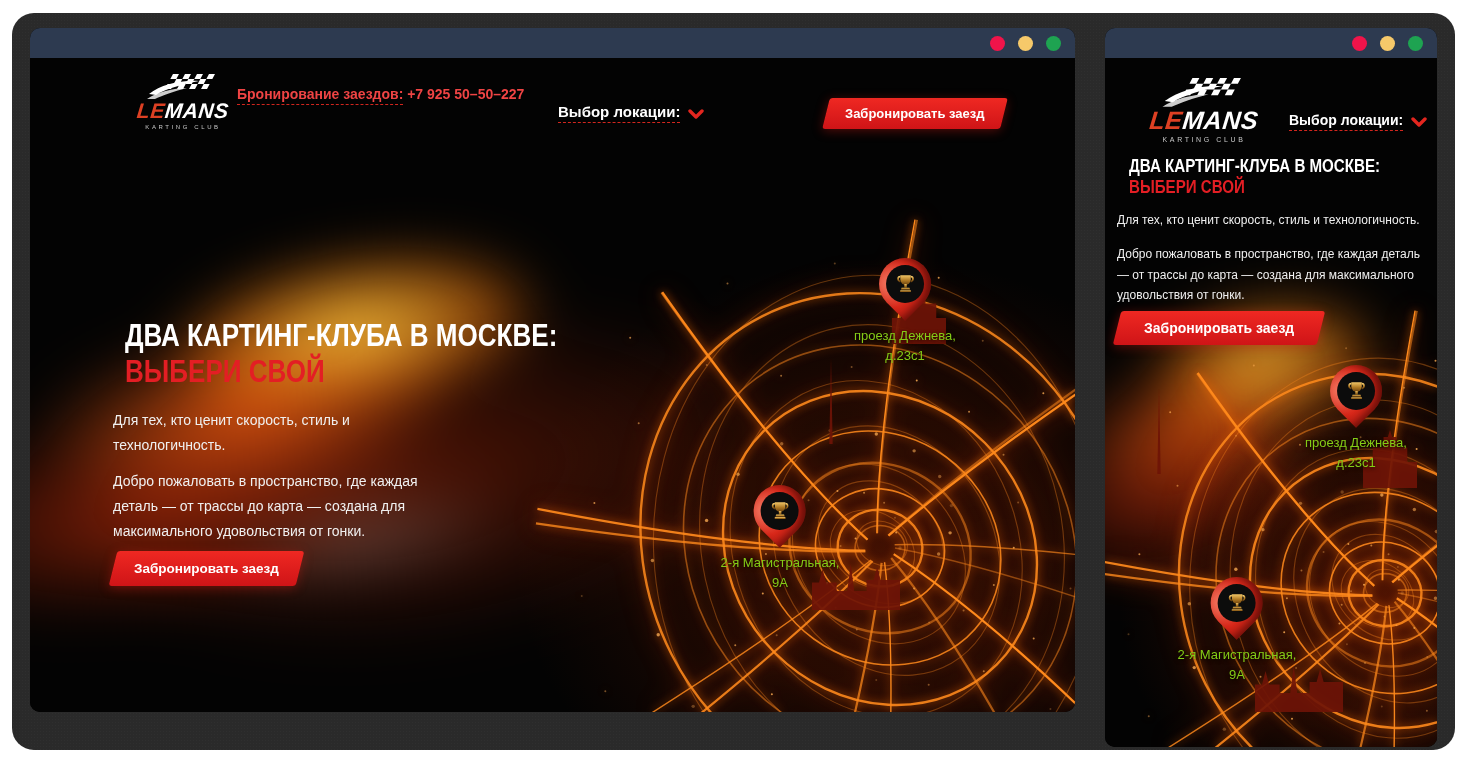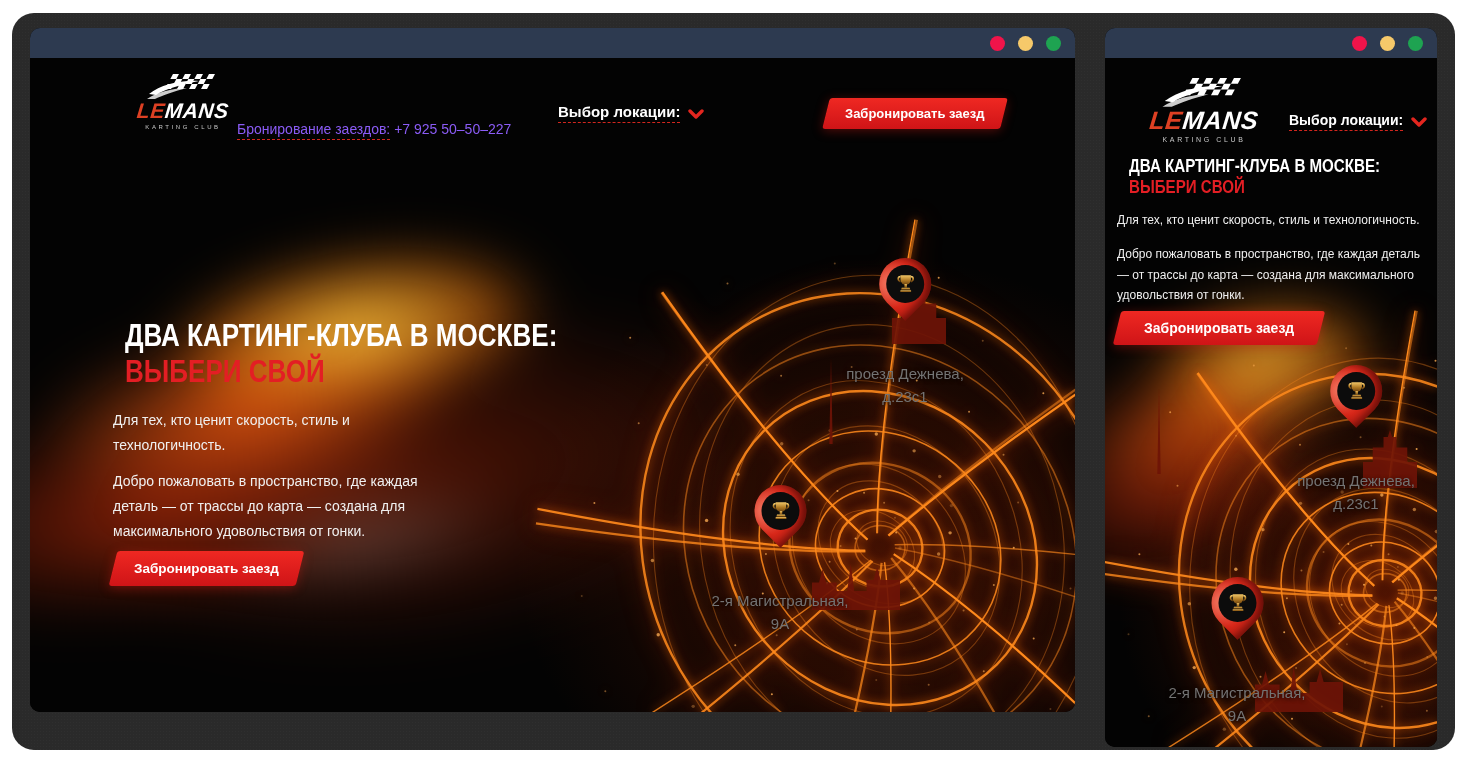--- a/index.html
+++ b/index.html
@@ -51,21 +51,21 @@
   .logo{position:absolute;cursor:pointer;}
   .desktop .logo{left:101px;top:4px;width:104px;}
   .mobilew .logo{left:36px;top:8px;width:126px;}
   .logo svg.flag{display:block;margin:0 auto;}
   .logo-text{font-style:italic;font-weight:bold;letter-spacing:.5px;line-height:1;
     transform:skewX(-6deg);text-align:center;white-space:nowrap;}
   .desktop .logo-text{font-size:21px;} .mobilew .logo-text{font-size:25px;}
   .logo-text .le{color:#dd4023;} .logo-text .mans{color:#ffffff;}
   .logo-sub{color:#c9c9c9;text-align:center;letter-spacing:2.6px;margin-top:3px;}
   .desktop .logo-sub{font-size:6px;} .mobilew .logo-sub{font-size:7px;}
-  .phone-line{position:absolute;left:207px;top:51px;color:#8b5cf6;font-size:14px;font-weight:normal;white-space:nowrap;}
+  .phone-line{position:absolute;left:207px;top:16px;color:#ef4444;font-size:14px;font-weight:bold;white-space:nowrap;}
   .dashed-link{border-bottom:1px dashed rgba(221,40,32,.95);padding-bottom:2px;cursor:pointer;}
   .loc{position:absolute;color:#fff;font-size:15px;font-weight:bold;white-space:nowrap;cursor:pointer;
     display:flex;align-items:center;gap:8px;}
   .desktop .loc{left:528px;top:33px;}
   .mobilew .loc{left:184px;top:42px;font-size:14px;}
   .chev{margin-top:2px;}
 
   
   .btn-red{display:inline-block;background:linear-gradient(180deg,#ef2822,#cf1417);
     color:#fff;font-weight:bold;border:none;border-radius:3px;cursor:pointer;
@@ -92,22 +92,22 @@
   .mobilew .p1{margin-top:12px;} .mobilew .p2{margin-top:14px;} .mobilew .cta-wrap{margin-top:6px;}
 
   
   .pin-group{position:absolute;display:flex;flex-direction:column;align-items:center;
     transform:translateX(-50%);z-index:6;}
   .pin{position:relative;width:52px;height:52px;border-radius:50% 50% 50% 0;transform:rotate(-45deg);
     background:radial-gradient(circle at 30% 28%, #f0705a 6%, #d8281a 48%, #9a120a 88%);
     box-shadow:inset -4px -4px 7px rgba(0,0,0,.35);margin-bottom:16px;}
   .pin-circle{position:absolute;inset:7px;background:#0c0c0c;border-radius:50%;
     transform:rotate(45deg);display:flex;align-items:center;justify-content:center;}
-  .pin-label{color:#737373;font-size:15px;line-height:1.55;text-align:center;
-    text-shadow:0 1px 4px rgba(0,0,0,.9);margin-top:36px;}
+  .pin-label{color:#84cc16;font-size:13px;line-height:1.55;text-align:center;
+    text-shadow:0 1px 4px rgba(0,0,0,.9);}
   .pin-label span{display:block;white-space:nowrap;}
 </style>
 </head>
 <body>
 
 <svg width="0" height="0" style="position:absolute">
   <defs>
     <linearGradient id="goldGrad" x1="0" y1="0" x2="0" y2="1">
       <stop offset="0" stop-color="#f3c868"></stop>
         <stop offset=".55" stop-color="#b07a24"></stop>

